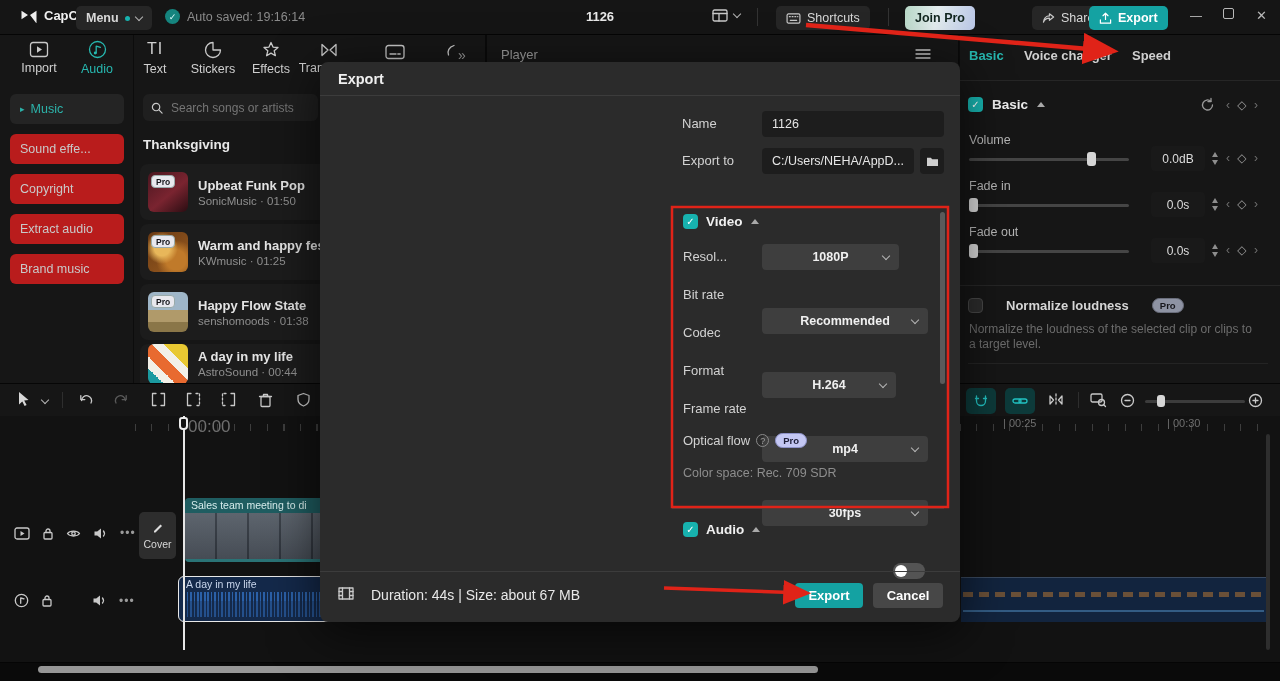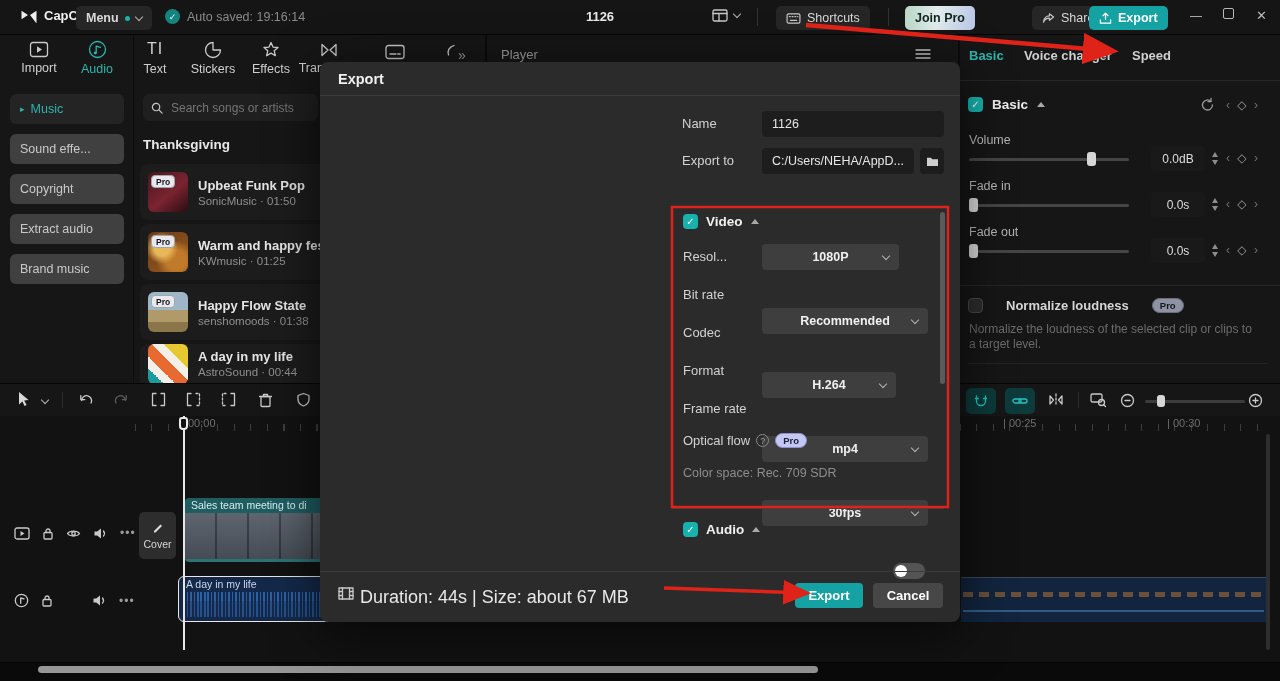--- a/index.html
+++ b/index.html
@@ -14,21 +14,21 @@
   
   .topbar{left:0;top:0;width:1280px;height:35px;background:#151515;border-bottom:1px solid #050505;}
   .pillbtn{background:#262626;border-radius:5px;color:#d8d8d8;font-size:12.5px;display:flex;align-items:center;gap:6px;padding:0 10px;height:24px;}
   .tealbtn{background:#14a2a2;color:#fff;font-weight:bold;}
   .joinpro{background:linear-gradient(100deg,#b7d7c6,#e3ecee 45%,#b9c6e6);color:#12261f;font-weight:bold;}
   
   .tab{display:flex;flex-direction:column;align-items:center;gap:3px;color:#cfcfcf;font-size:12.5px;width:58px;}
   .tab.active{color:#27b8b0;}
   .tab.active svg.s{stroke:#27b8b0;}
   
-  .sideitem{left:10px;width:114px;height:30px;background:#404040;border-radius:6px;color:#c9c9c9;font-size:12.5px;display:flex;align-items:center;padding:0 10px;}
+  .sideitem{left:10px;width:114px;height:30px;background:#b91c1c;border-radius:6px;color:#c9c9c9;font-size:12.5px;display:flex;align-items:center;padding:0 10px;}
   .sideitem.active{background:#242424;color:#2cb3aa;}
   
   .mitem{left:140px;width:200px;height:56px;background:#1c1c1c;border-radius:8px;display:flex;align-items:center;padding:0 8px;gap:10px;}
   .thumb{width:40px;height:40px;border-radius:6px;position:relative;flex:0 0 40px;}
   .probadge-sm{position:absolute;top:3px;left:3px;background:#e8e8ee;color:#17171c;font-size:8.5px;font-weight:bold;padding:0.5px 4px;border-radius:4px;border:1px solid #9aa;}
   .mtitle{font-size:13px;font-weight:bold;color:#e4e4e4;white-space:nowrap;}
   .mmeta{font-size:11.5px;color:#8f8f8f;white-space:nowrap;margin-top:2px;}
   
   .insp-label{font-size:12.5px;color:#b5b5b5;}
   .slider-track{height:3px;background:#454545;border-radius:2px;}
@@ -364,21 +364,21 @@
       </div>
     <svg class="s abs" style="left:1248px;top:9px;" width="15" height="15" viewBox="0 0 15 15">
         <circle cx="7.5" cy="7.5" r="6"></circle>
         <path d="M5 7.5h5M7.5 5v5"></path>
       </svg>
   </div>
 
   <div class="abs" style="left:0;top:416px;width:1280px;height:246px;background:#121212;">
 
     <div class="abs ruler-ticks" style="left:135px;top:8px;width:1131px;height:7px;"></div>
-    <span class="abs" style="left:188px;top:1px;color:#6f6f6f;font-size:11px;">00:00</span>
+    <span class="abs" style="left:188px;top:1px;color:#6f6f6f;font-size:17px;">00:00</span>
     <span class="abs" style="left:1003px;top:1px;color:#6f6f6f;font-size:11px;">| 00:25</span>
     <span class="abs" style="left:1167px;top:1px;color:#6f6f6f;font-size:11px;">| 00:30</span>
 
     <div class="abs row" style="left:14px;top:110px;gap:12px;">
       <svg class="s" width="16" height="13" viewBox="0 0 16 13">
           <rect x="1" y="1" width="14" height="11" rx="2"></rect>
           <path d="M6.5 4l4 2.5-4 2.5z" fill="#c9c9c9" stroke="none"></path>
         </svg>
       <svg class="s" width="12" height="13" viewBox="0 0 12 13">
           <rect x="2" y="5.5" width="8" height="6.5" rx="1"></rect>
@@ -515,21 +515,21 @@
       <span class="tri-up"></span>
     </div>
 
     <div class="abs" style="left:620px;top:150px;width:5px;height:172px;background:#5a5a5a;border-radius:3px;"></div>
 
     <div class="abs" style="left:0;top:509px;width:640px;height:1px;background:#3c3c3c;"></div>
     <svg class="s abs" style="left:18px;top:525px;" width="16" height="13" viewBox="0 0 16 13">
         <rect x="1" y="1" width="14" height="11"></rect>
         <path d="M4.5 1v11M11.5 1v11M1 4.5h3.5M1 8.5h3.5M11.5 4.5H15M11.5 8.5H15"></path>
       </svg>
-    <span class="abs" style="left:40px;top:525px;color:#e8e8e8;font-size:18px;">Duration: 44s | Size: about 67 MB</span>
+    <span class="abs" style="left:51px;top:525px;color:#e8e8e8;font-size:14px;">Duration: 44s | Size: about 67 MB</span>
     <div class="abs" style="left:475px;top:521px;width:68px;height:25px;background:#14a2a2;border-radius:4px;color:#fff;font-size:13px;font-weight:bold;display:flex;align-items:center;justify-content:center;">
         <span>Export</span>
       </div>
     <div class="abs" style="left:553px;top:521px;width:70px;height:25px;background:#474747;border-radius:4px;color:#fff;font-size:13px;font-weight:bold;display:flex;align-items:center;justify-content:center;">
         <span>Cancel</span>
       </div>
   </div>
 
   <svg class="abs annot" style="left:0;top:0;z-index:100;" width="1280" height="681" viewBox="0 0 1280 681">
     <defs>

